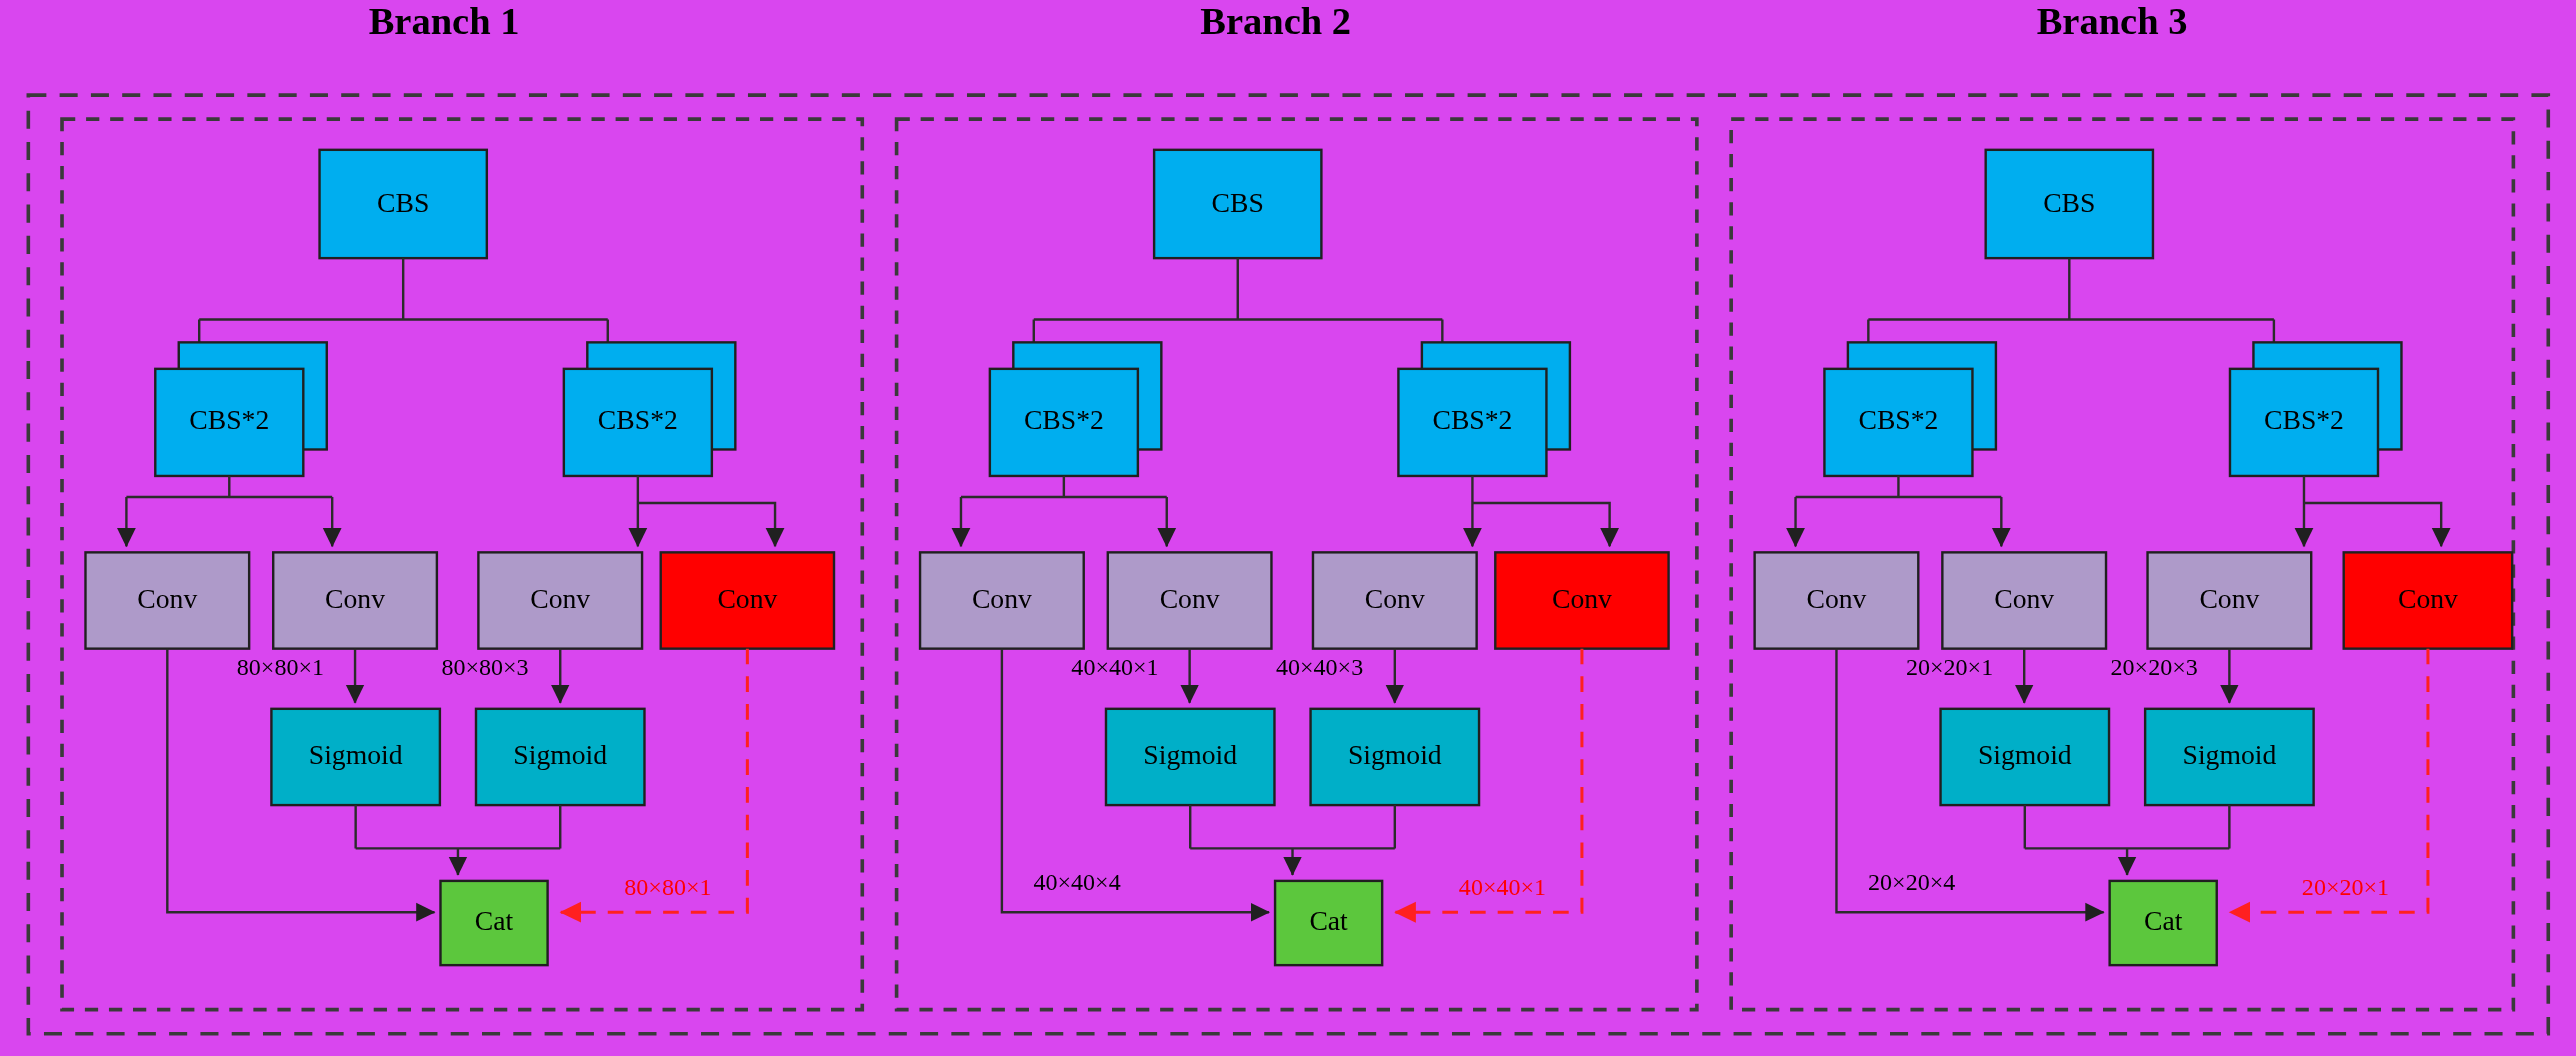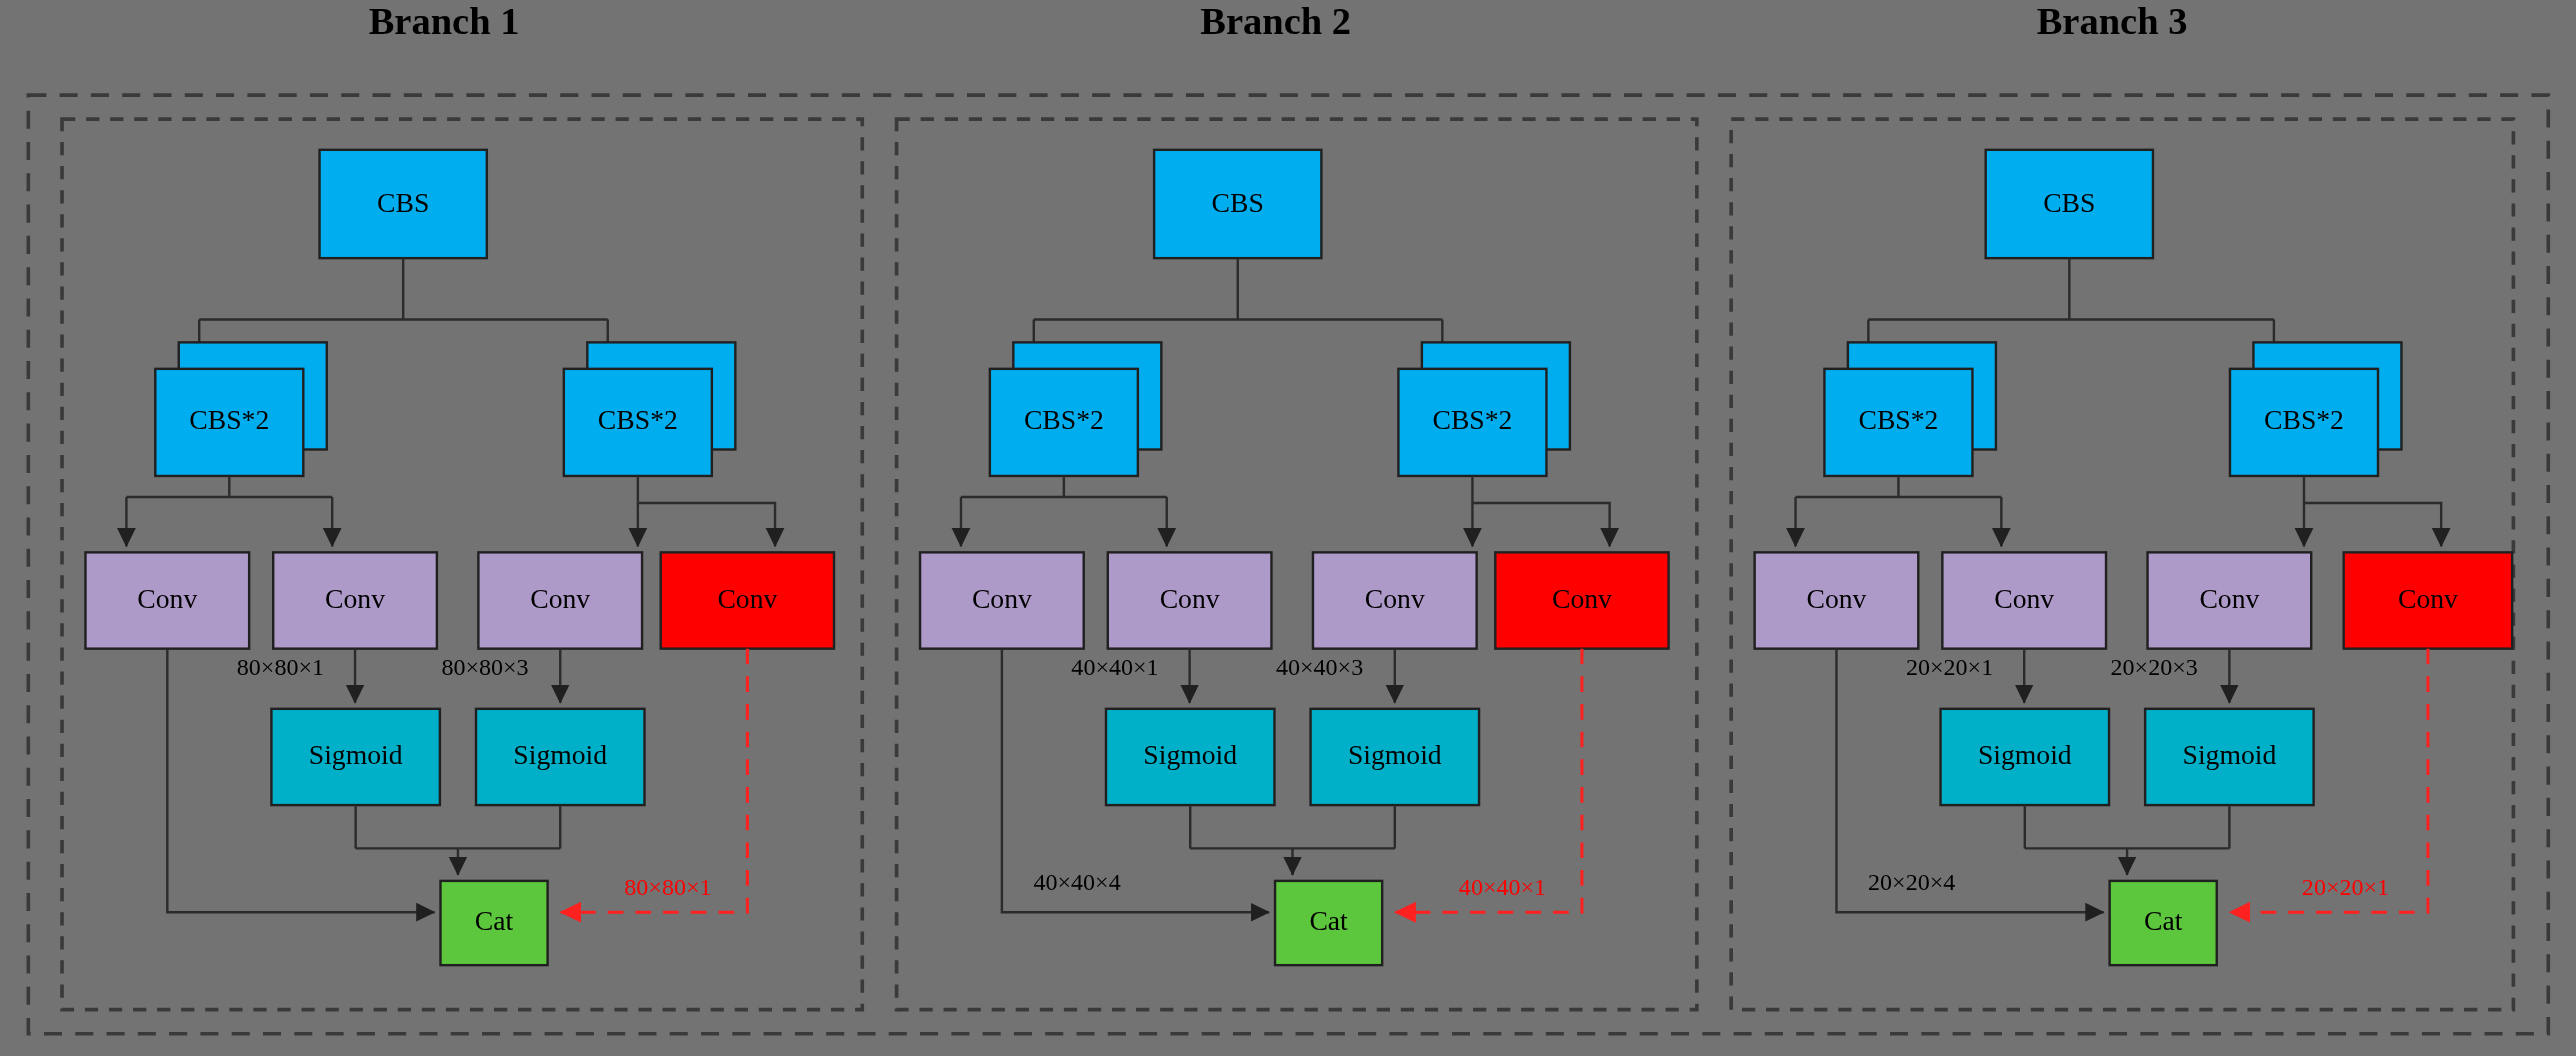--- a/index.html
+++ b/index.html
@@ -1,17 +1,17 @@
 <!DOCTYPE html>
 <html style="font-size:9.6px"><head>
 <meta charset="utf-8">
 <style>
   html,body{margin:0;padding:0;background:#ffffff;}
   body{width:2576px;height:1056px;font-family:"Liberation Serif",serif;overflow:hidden;}
-  #stage{position:relative;width:2576px;height:1056px;background:#737373;}
+  #stage{position:relative;width:2576px;height:1056px;background:#d946ef;}
   svg{display:block;}
   .branch-title{font-family:"Liberation Serif",serif;font-weight:bold;font-size:64px;fill:#000;text-anchor:middle;dominant-baseline:middle;}
   .node-label{font-family:"Liberation Serif",serif;font-size:46px;fill:#000;text-anchor:middle;dominant-baseline:middle;}
   .edge-label{font-family:"Liberation Serif",serif;font-size:40px;fill:#000;text-anchor:middle;dominant-baseline:middle;}
   .edge-label-red{font-family:"Liberation Serif",serif;font-size:40px;fill:#ff0000;text-anchor:middle;dominant-baseline:middle;}
   .line{stroke:#2b2b2b;stroke-width:4;fill:none;}
   .line-red{stroke:#ff2020;stroke-width:5;fill:none;stroke-dasharray:26 20;}
   .dash-outer{fill:none;stroke:#3a3a3a;stroke-width:6;stroke-dasharray:30 22;}
   .dash-inner{fill:none;stroke:#3a3a3a;stroke-width:6;stroke-dasharray:22 18;}
   .boxstroke{stroke:#202020;stroke-width:4;}

